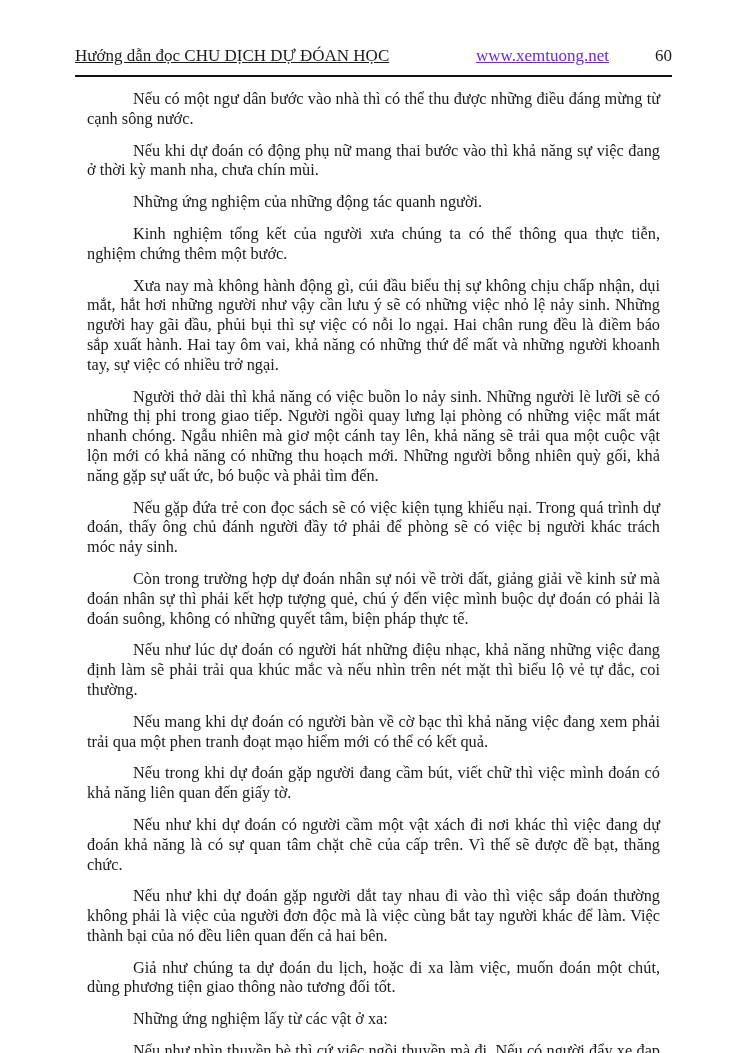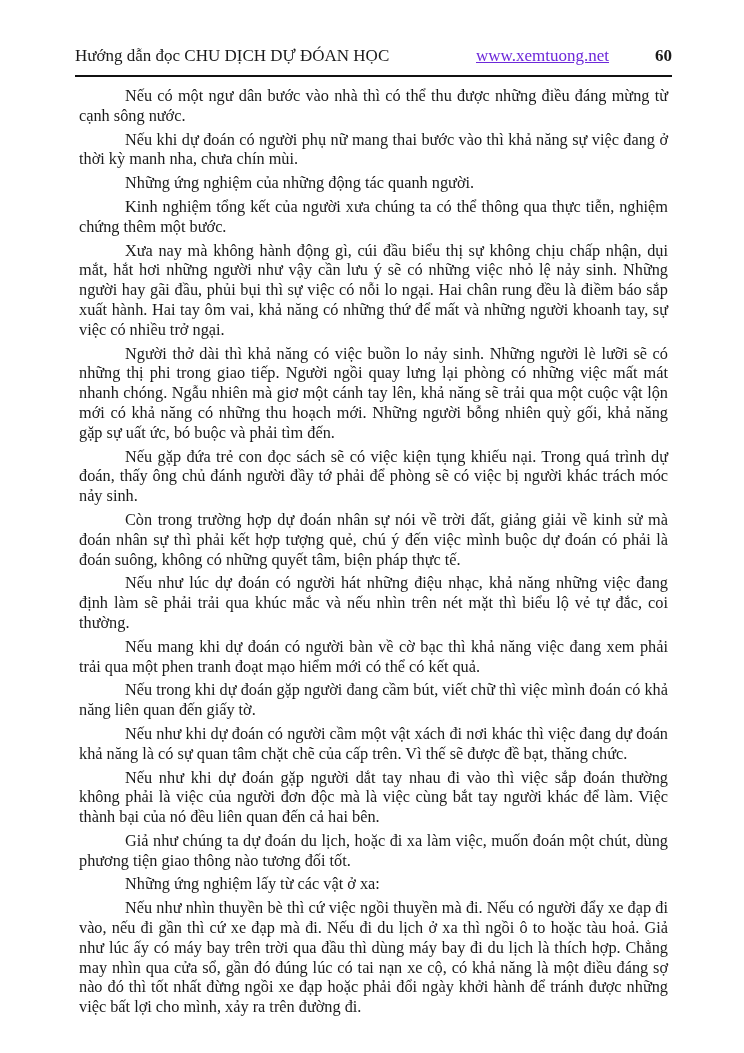--- a/index.html
+++ b/index.html
@@ -23,66 +23,66 @@
     width: 597px;
   }
   .header {
     display: flex;
     align-items: baseline;
     font-size: 17px;
     white-space: nowrap;
   }
   .header .title {
     flex: 0 0 auto;
+    text-decoration: underline;
   }
   .header .spacer {
     flex: 1 1 auto;
   }
   .header .link {
     color: #6d28d9;
     text-decoration: underline;
     cursor: pointer;
   }
   .header .pagenum {
     margin-left: 46px;
     color: #1a1a1a;
-    font-weight: bold;
   }
   .rule {
     border-top: 2px solid #111111;
     margin-top: 9px;
     height: 0;
     width: 100%;
   }
   .content {
     margin-top: 9px;
     font-size: 16.3px;
     line-height: 19.8px;
     text-align: justify;
   }
   .content p.para {
-    margin: 4px;
+    margin: 12px;
     padding: 0;
     text-indent: 46px;
   }
 </style>
 </head>
 <body>
 
 <div class="page">
   <div class="header">
     <span class="title">Hướng dẫn đọc CHU DỊCH DỰ ĐÓAN HỌC</span>
     <span class="spacer"></span>
     <a class="link" href="#">www.xemtuong.net</a>
     <span class="pagenum">60</span>
   </div>
   <div class="rule"></div>
   <div class="content">
     <p class="para">Nếu có một ngư dân bước vào nhà thì có thể thu được những điều đáng mừng từ cạnh sông nước.</p>
-      <p class="para">Nếu khi dự đoán có người phụ nữ mang thai bước vào thì khả năng sự việc đang ở thời kỳ manh nha, chưa chín mùi.</p>
+      <p class="para">Nếu khi dự đoán có động phụ nữ mang thai bước vào thì khả năng sự việc đang ở thời kỳ manh nha, chưa chín mùi.</p>
       <p class="para">Những ứng nghiệm của những động tác quanh người.</p>
       <p class="para">Kinh nghiệm tổng kết của người xưa chúng ta có thể thông qua thực tiễn, nghiệm chứng thêm một bước.</p>
       <p class="para">Xưa nay mà không hành động gì, cúi đầu biểu thị sự không chịu chấp nhận, dụi mắt, hắt hơi những người như vậy cần lưu ý sẽ có những việc nhỏ lệ nảy sinh. Những người hay gãi đầu, phủi bụi thì sự việc có nỗi lo ngại. Hai chân rung đều là điềm báo sắp xuất hành. Hai tay ôm vai, khả năng có những thứ để mất và những người khoanh tay, sự việc có nhiều trở ngại.</p>
       <p class="para">Người thở dài thì khả năng có việc buồn lo nảy sinh. Những người lè lưỡi sẽ có những thị phi trong giao tiếp. Người ngồi quay lưng lại phòng có những việc mất mát nhanh chóng. Ngẫu nhiên mà giơ một cánh tay lên, khả năng sẽ trải qua một cuộc vật lộn mới có khả năng có những thu hoạch mới. Những người bỗng nhiên quỳ gối, khả năng gặp sự uất ức, bó buộc và phải tìm đến.</p>
       <p class="para">Nếu gặp đứa trẻ con đọc sách sẽ có việc kiện tụng khiếu nại. Trong quá trình dự đoán, thấy ông chủ đánh người đầy tớ phải để phòng sẽ có việc bị người khác trách móc nảy sinh.</p>
       <p class="para">Còn trong trường hợp dự đoán nhân sự nói về trời đất, giảng giải về kinh sử mà đoán nhân sự thì phải kết hợp tượng quẻ, chú ý đến việc mình buộc dự đoán có phải là đoán suông, không có những quyết tâm, biện pháp thực tế.</p>
       <p class="para">Nếu như lúc dự đoán có người hát những điệu nhạc, khả năng những việc đang định làm sẽ phải trải qua khúc mắc và nếu nhìn trên nét mặt thì biểu lộ vẻ tự đắc, coi thường.</p>
       <p class="para">Nếu mang khi dự đoán có người bàn về cờ bạc thì khả năng việc đang xem phải trải qua một phen tranh đoạt mạo hiểm mới có thể có kết quả.</p>
       <p class="para">Nếu trong khi dự đoán gặp người đang cầm bút, viết chữ thì việc mình đoán có khả năng liên quan đến giấy tờ.</p>
       <p class="para">Nếu như khi dự đoán có người cầm một vật xách đi nơi khác thì việc đang dự đoán khả năng là có sự quan tâm chặt chẽ của cấp trên. Vì thế sẽ được đề bạt, thăng chức.</p>

